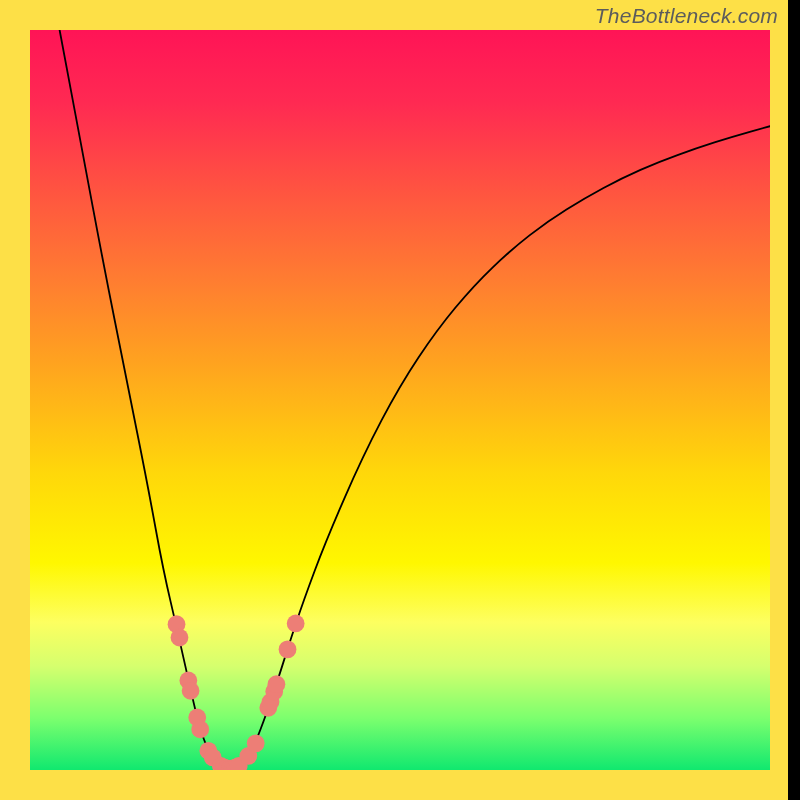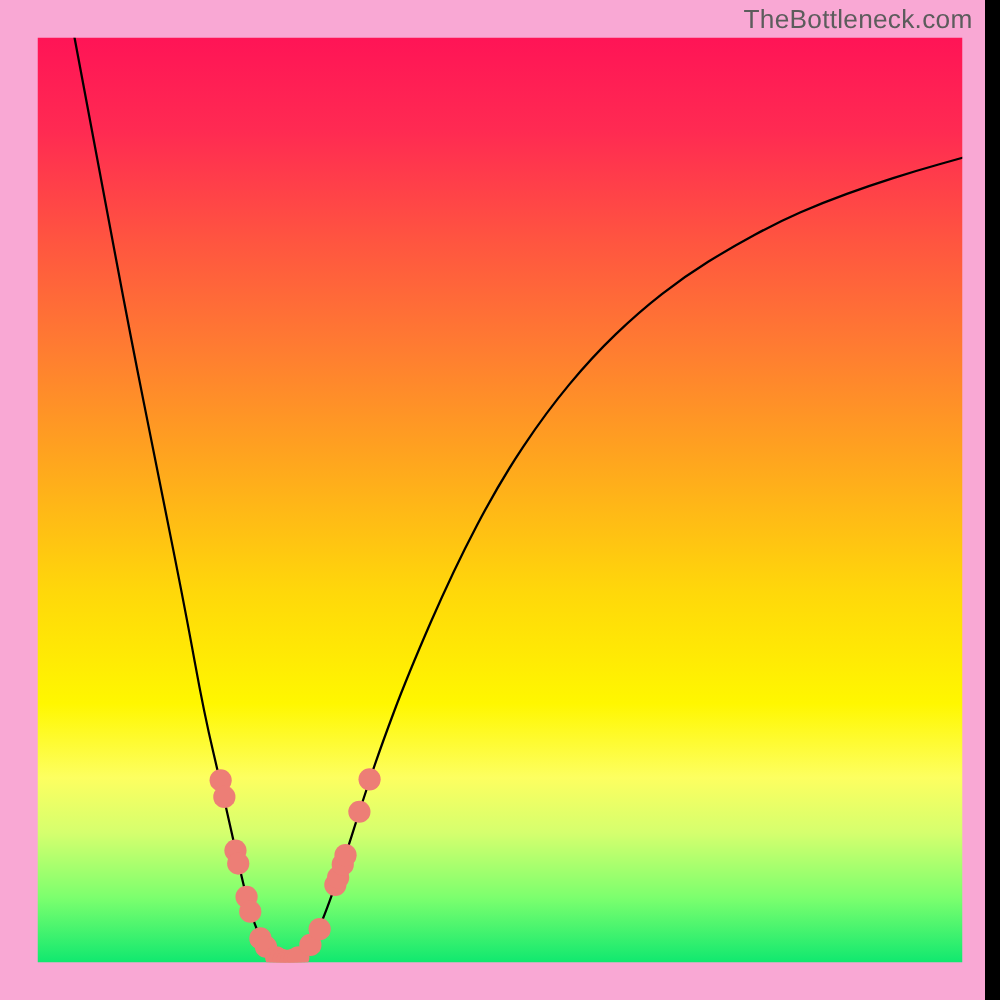--- a/index.html
+++ b/index.html
@@ -10,21 +10,22 @@
     overflow: hidden;
     background: #000;
     font-family: Arial, Helvetica, sans-serif;
   }
   .frame {
     position: absolute;
     left: 0;
     top: 0;
     width: 788px;
     height: 800px;
-    background: #f9a8d4;
+    background: #fde047;
+    font-style: italic;
   }
   .plot-area {
     position: absolute;
     left: 30px;
     top: 30px;
     width: 740px;
     height: 740px;
     overflow: hidden;
   }
   .gradient {

